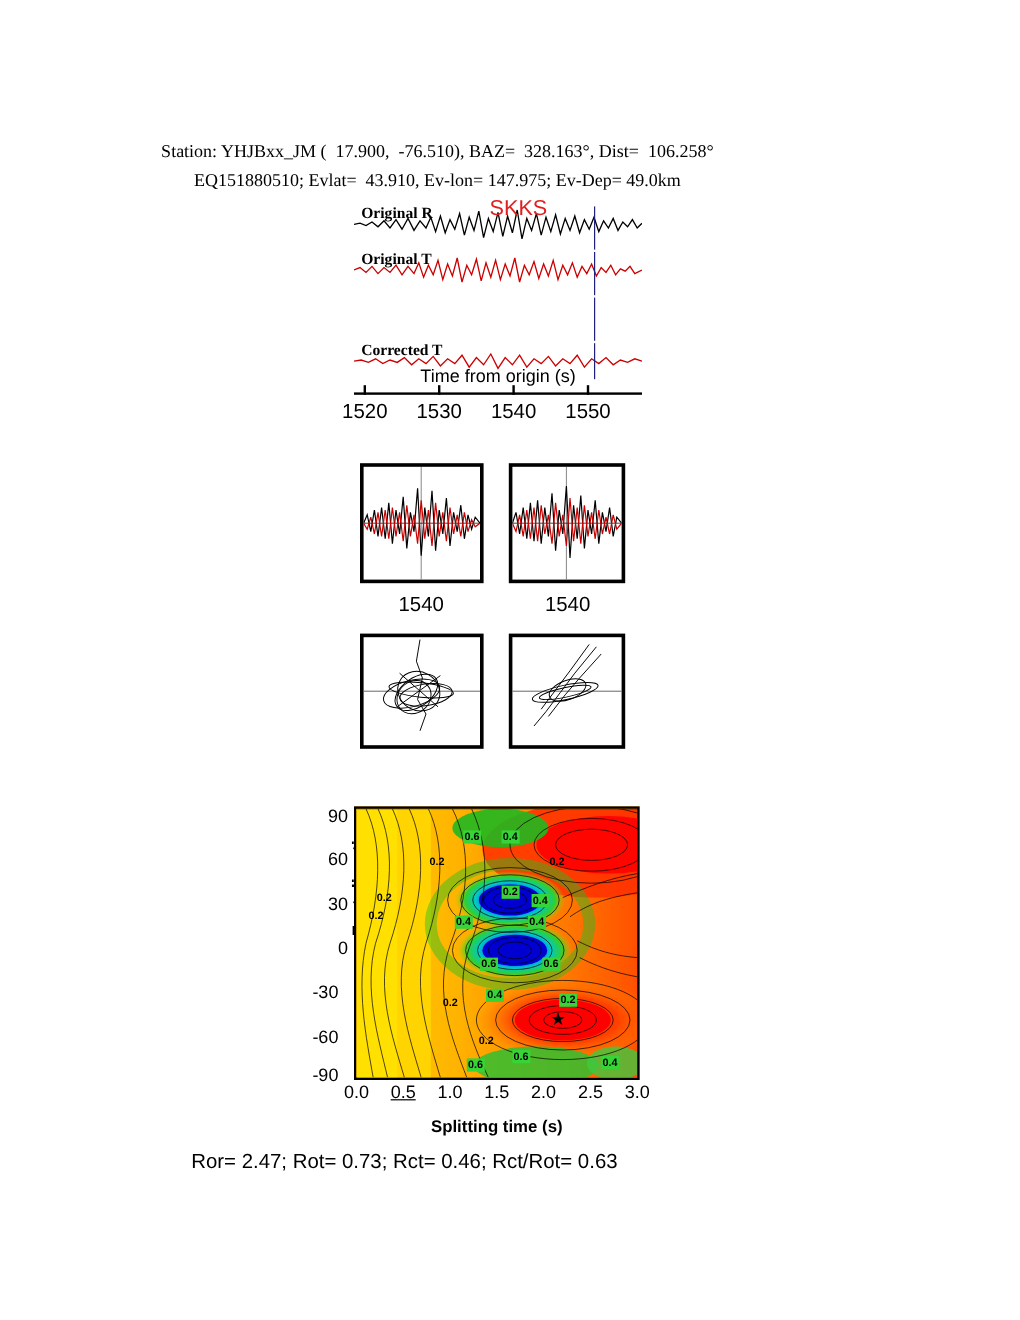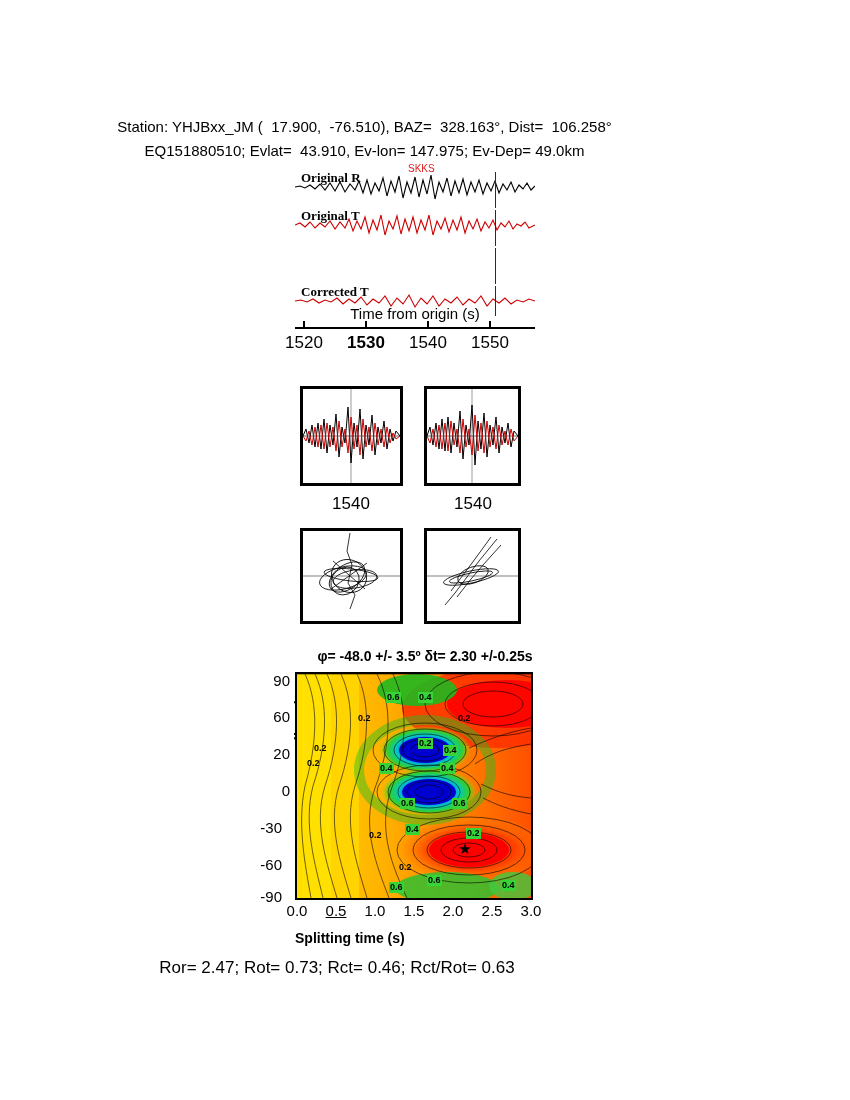--- a/index.html
+++ b/index.html
@@ -24,21 +24,21 @@
 
   
   .header {
     position: absolute;
     left: 0;
     top: 115px;
     width: 729px;
     text-align: center;
     font-size: 15px;
     line-height: 24px;
-    font-family: Liberation Sans, sans-serif;
+    font-family: Liberation Serif, serif;
   }
   .header div { white-space: pre; }
 
   
   .seis-panel {
     position: absolute;
     left: 295px;
     top: 170px;
     width: 240px;
     height: 150px;
@@ -57,21 +57,21 @@
     font-size: 13px;
     font-weight: bold;
     font-family: "Liberation Serif", serif;
     color: #000;
     white-space: nowrap;
   }
   .skks-label {
     position: absolute;
     left: 408px;
     top: 163px;
-    font-size: 10px;
+    font-size: 18px;
     color: #e02020;
     font-family: "Liberation Sans", sans-serif;
   }
   .phase-mark {
     position: absolute;
     width: 1px;
     background: #202080;
   }
   .axis-wrap {
     position: absolute;
@@ -179,21 +179,21 @@
     font-size: 15px;
     text-align: center;
     width: 40px;
     font-family: "Liberation Sans", sans-serif;
   }
   .xlabel {
     position: absolute;
     left: 295px;
     top: 930px;
     width: 238px;
-    text-align: left;
+    text-align: center;
     font-size: 14px;
     font-weight: bold;
     font-family: "Liberation Sans", sans-serif;
   }
   .footer-line {
     position: absolute;
     left: 0;
     top: 958px;
     width: 674px;
     text-align: center;
@@ -257,21 +257,21 @@
 
   <div class="axis-wrap">
     <div class="axis-title">Time from origin (s)</div>
     <div class="axis-line"></div>
     <div class="axis-tick" style="left:8px;"></div>
     <div class="axis-tick" style="left:70px;"></div>
     <div class="axis-tick" style="left:132px;"></div>
     <div class="axis-tick" style="left:194px;"></div>
     <div class="axis-ticklabels">
       <span style="left:9px;">1520</span>
-      <span style="left:71px;font-weight:bold;">1530</span>
+      <span style="left:71px;">1530</span>
       <span style="left:133px;">1540</span>
       <span style="left:195px;">1550</span>
     </div>
   </div>
 
   <div class="box" style="left:300px; top:386px; width:103px; height:100px;">
     <svg width="97" height="94" viewBox="0 0 97 94">
       <line x1="0" y1="47" x2="97" y2="47" stroke="#000" stroke-width="0.6"></line>
       <line x1="48" y1="0" x2="48" y2="94" stroke="#000" stroke-width="0.4"></line>
       <polyline fill="none" stroke="#000000" stroke-width="1" points="0,47 3,40 6,54 9,36 12,58 15,34 18,60 21,30 24,64 27,36 30,56 33,25 36,68 39,38 42,54 45,18 48,74 51,34 54,58 57,20 60,70 63,36 66,56 69,26 72,66 75,38 78,54 81,32 84,60 87,40 90,52 93,42 97,47"></polyline>
@@ -314,27 +314,26 @@
         <ellipse cx="44" cy="46" rx="28" ry="6" transform="rotate(-12 44 46)"></ellipse>
         <ellipse cx="44" cy="46" rx="22" ry="4" transform="rotate(-12 44 46)"></ellipse>
         <ellipse cx="46" cy="44" rx="16" ry="8" transform="rotate(-20 46 44)"></ellipse>
         <path d="M70 8 L52 30 L40 46 L28 62 L18 74"></path>
         <path d="M74 14 L56 34 L44 48 L30 66"></path>
         <path d="M64 6 L48 28 L36 44 L24 60"></path>
       </g>
     </svg>
   </div>
 
-  <div class="result-line">φ= -48.0 +/- 3.5º δt= 2.30 +/-0.25s</div>
 
   <div class="ylabel">Fast direction (degree)</div>
 
   <div class="ytick" style="left:248px; top:672px;">90</div>
   <div class="ytick" style="left:248px; top:708px;">60</div>
-  <div class="ytick" style="left:248px; top:745px;">20</div>
+  <div class="ytick" style="left:248px; top:745px;">30</div>
   <div class="ytick" style="left:248px; top:782px;">0</div>
   <div class="ytick" style="left:240px; top:819px;">-30</div>
   <div class="ytick" style="left:240px; top:856px;">-60</div>
   <div class="ytick" style="left:240px; top:888px;">-90</div>
 
   <div class="contour-wrap">
     <svg width="234" height="224" viewBox="0 0 234 224">
       <defs>
         <linearGradient id="bg" x1="0" y1="0" x2="1" y2="0">
           <stop offset="0%" stop-color="#ffd000"></stop>

